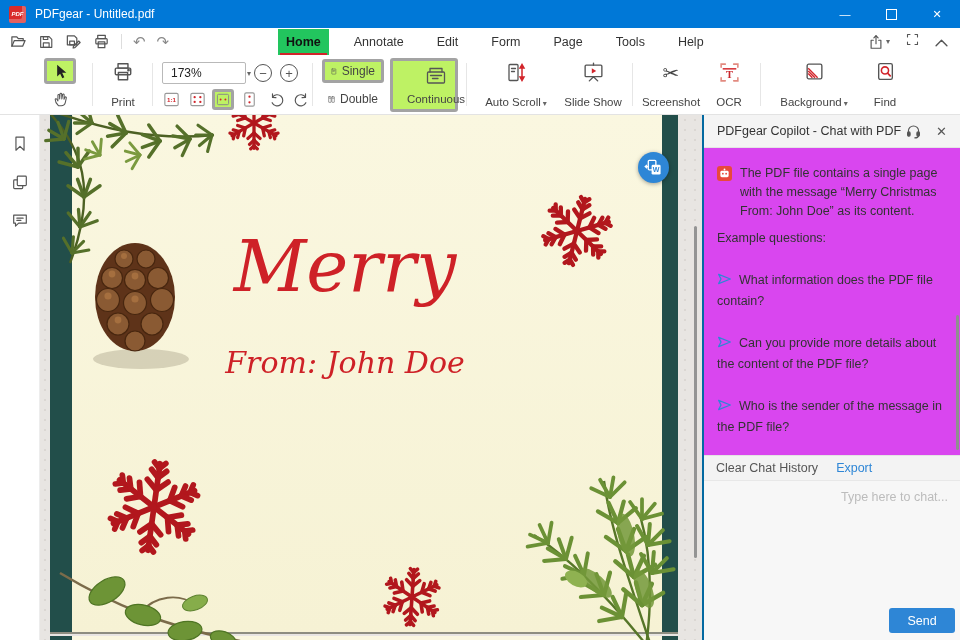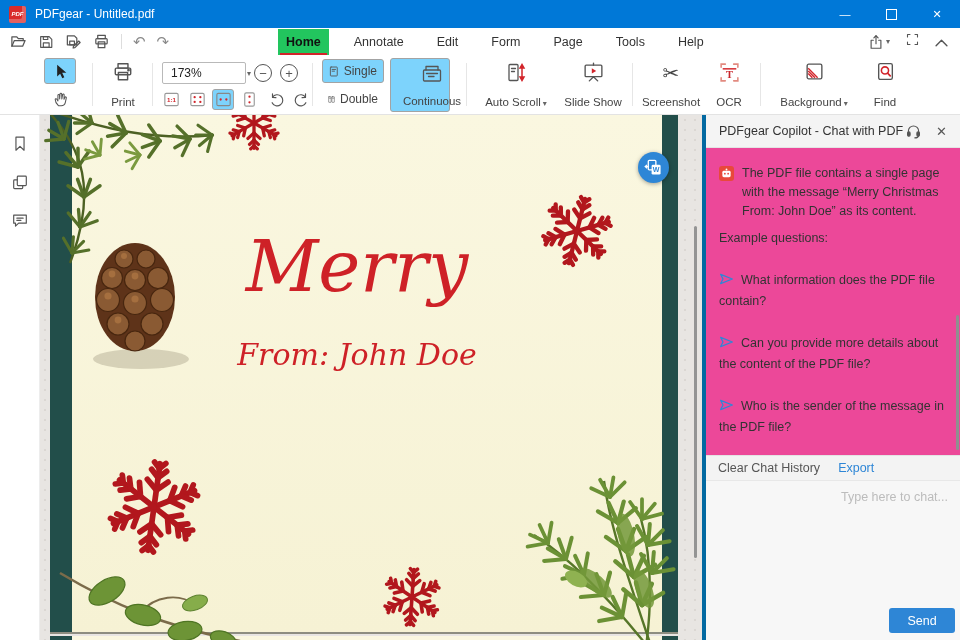--- a/index.html
+++ b/index.html
@@ -26,21 +26,21 @@
   .tabs{position:absolute;left:278px;top:0;height:27px;display:flex;align-items:center;gap:17px;}
   .tab{position:relative;height:26px;line-height:26px;padding:0 8px;font-size:12.5px;color:#333;cursor:default;}
   .tab.active{background:#22c55e;font-weight:bold;color:#111;}
   .tab.active::after{content:"";position:absolute;left:2px;right:2px;bottom:0;height:2px;background:#d2242a;}
   .menuright{position:absolute;right:12px;top:0;height:27px;display:flex;align-items:center;gap:15px;color:#444;}
   
   .toolbar{position:absolute;left:0;top:55px;width:960px;height:60px;background:#fff;
            border-bottom:1px solid #e3e3e3;box-sizing:border-box;}
   .toolbar .tsep{position:absolute;top:8px;width:1px;height:43px;background:#e6e6e6;}
   .tbtn{position:absolute;display:flex;align-items:center;justify-content:center;border-radius:3px;box-sizing:border-box;}
-  .sel{background:#7dd3fc;border:1px solid #a3a3a3;}
+  .sel{background:#bef264;border:3px solid #a3a3a3;}
   .bigbtn{position:absolute;top:3px;height:54px;display:flex;flex-direction:column;align-items:center;
           justify-content:space-between;padding:3px 0 4px;box-sizing:border-box;border-radius:3px;}
   .blabel{font-size:11.5px;color:#444;white-space:nowrap;}
   .caret{font-size:8px;color:#666;margin-left:2px;}
   .rowbtn{position:absolute;display:flex;align-items:center;gap:5px;font-size:12px;color:#444;
           padding:0 6px;height:24px;border-radius:3px;box-sizing:border-box;}
   .zoombox{position:absolute;left:162px;top:7px;width:84px;height:22px;border:1px solid #b9b9b9;
            border-radius:2px;display:flex;align-items:center;box-sizing:border-box;background:#fff;gap:16px;}
   .zoombox input{border:none;outline:none;width:58px;font-size:12px;padding-left:8px;color:#222;
                  font-family:"Liberation Sans",sans-serif;background:transparent;}
@@ -52,31 +52,31 @@
   .content{position:absolute;left:0;top:115px;width:960px;height:525px;}
   .lsidebar{position:absolute;left:0;top:0;width:40px;height:525px;background:#fff;border-right:1px solid #ededed;box-sizing:border-box;}
   .sideicon{position:absolute;left:11px;color:#555;cursor:default;}
   .docarea{position:absolute;left:40px;top:0;width:662px;height:525px;overflow:hidden;
            background:#e8e5e2;background-image:radial-gradient(#dbd7d3 1px,transparent 1px);background-size:10px 10px;}
   .card{position:absolute;left:10px;top:0;width:628px;height:517px;background:linear-gradient(180deg,#faf7e0,#f6f2d4);
         border-bottom:2px solid #8d8d80;box-sizing:content-box;}
   .card-edge-l{position:absolute;left:0;top:0;width:22px;height:100%;background:#224e4a;}
   .card-edge-r{position:absolute;right:0;top:0;width:16px;height:100%;background:#224e4a;}
   .card-next{position:absolute;left:10px;top:521px;width:628px;height:6px;background:#faf7e0;}
-  .cardtext{position:absolute;left:22px;top:112px;width:590px;text-align:center;color:#ce2127;
+  .cardtext{position:absolute;left:10px;top:112px;width:590px;text-align:center;color:#ce2127;
             font-family:"DejaVu Serif",serif;font-style:italic;pointer-events:none;}
   .cline{font-size:71px;line-height:79px;}
-  .cfrom{font-size:30px;line-height:34px;margin-top:32px;}
+  .cfrom{font-size:30px;line-height:34px;margin-top:40px;}
   .deco{position:absolute;left:0;top:0;pointer-events:none;}
   .convertbtn{position:absolute;left:598px;top:37px;width:31px;height:31px;border-radius:50%;
               background:#2e86d6;box-shadow:0 1px 4px rgba(0,0,0,.35);display:flex;align-items:center;justify-content:center;}
   .docscroll{position:absolute;left:654px;top:111px;width:3px;height:332px;background:#949494;border-radius:2px;}
   
-  .panel{position:absolute;left:702px;top:0;width:258px;height:525px;background:#ec4899;
-         border-left:4px solid #0369a1;box-sizing:border-box;}
+  .panel{position:absolute;left:702px;top:0;width:258px;height:525px;background:#d946ef;
+         border-left:2px solid #0369a1;box-sizing:border-box;}
   .phead{position:absolute;left:0;top:0;right:0;height:33px;background:#f4f4f4;border-bottom:1px solid #e4e4e4;
          display:flex;align-items:center;box-sizing:border-box;}
   .phead .ptitle{margin-left:13px;font-size:12.5px;color:#333;}
   .phead .hico{margin-left:auto;color:#555;display:flex;align-items:center;}
   .phead .xico{margin:0 13px 0 14px;color:#555;font-size:13px;}
   .pbody{position:absolute;left:0;top:33px;right:0;height:307px;padding:16px 13px 0;box-sizing:border-box;
          font-size:12.5px;color:#333;line-height:19px;overflow:hidden;}
   .msg{display:flex;}
   .boticon{flex:0 0 15px;width:15px;height:15px;margin:2px 8px 0 0;background:#e8493b;border-radius:3px;
            display:flex;align-items:center;justify-content:center;}
@@ -268,21 +268,21 @@
       <span>Single</span>
     </div>
     <div class="rowbtn" style="left:322px;top:32px;width:62px;">
       <svg width="14" height="15" viewBox="0 0 16 16" class="icon-stroke">
           <rect x="1.5" y="1.5" width="5.6" height="13" rx="0.8"></rect>
           <rect x="8.9" y="1.5" width="5.6" height="13" rx="0.8"></rect>
           <path d="M3 5 H6 M10.4 5 H13.4"></path>
         </svg>
       <span>Double</span>
     </div>
-    <div class="bigbtn sel" style="left:390px;width:60px;padding-left:24px;">
+    <div class="bigbtn sel" style="left:390px;width:68px;padding-left:24px;">
       <svg width="24" height="24" viewBox="0 0 24 24" class="icon-stroke">
           <path d="M6 8 V4.5 H18 V8"></path>
           <rect x="3.5" y="8" width="17" height="11" rx="1"></rect>
           <path d="M6.5 11.5 H17.5"></path>
           <path d="M8.5 14.5 H14"></path>
         </svg>
       <span class="blabel">Continuous</span>
     </div>
     <div class="tsep" style="left:466px;"></div>
 

